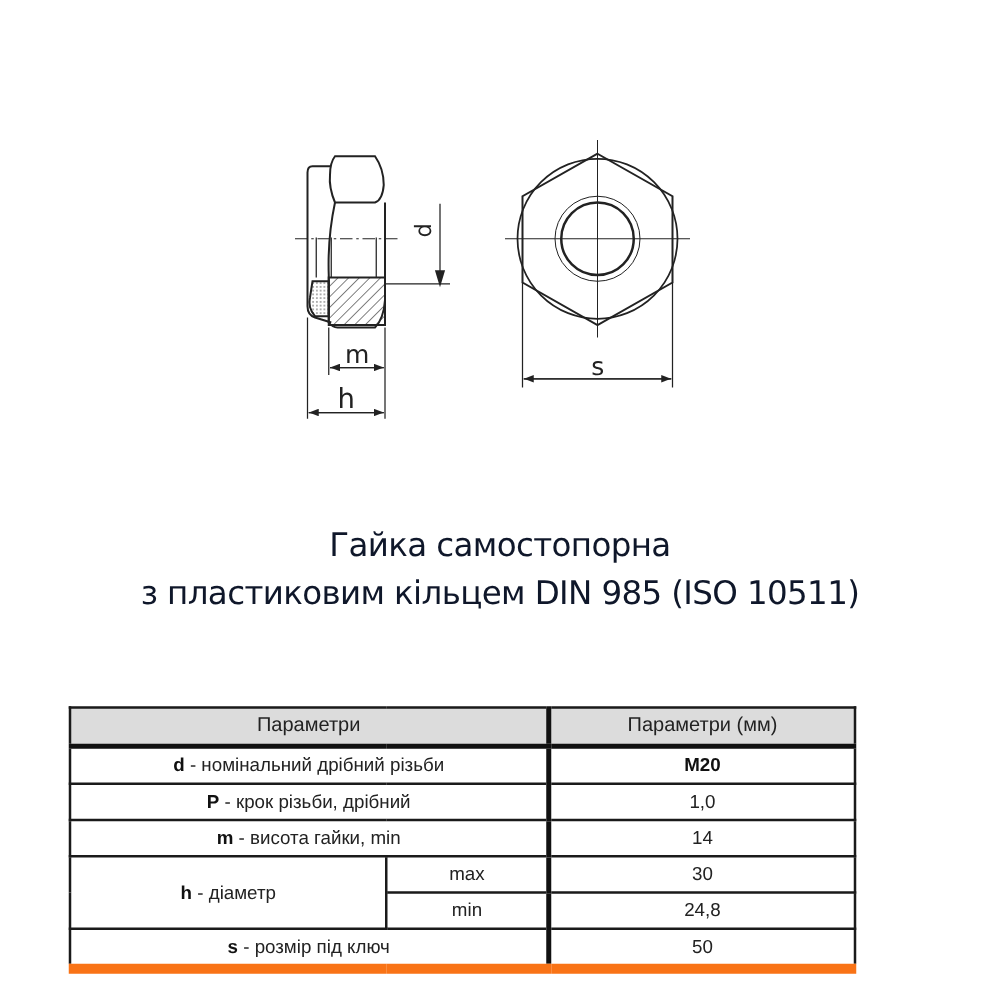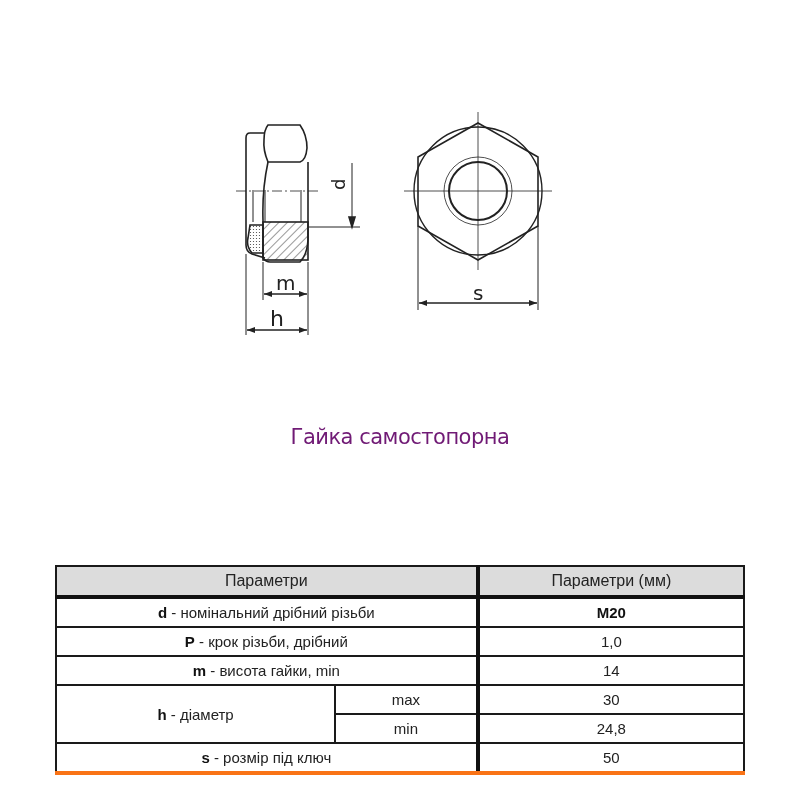--- a/index.html
+++ b/index.html
@@ -1,23 +1,23 @@
 <!DOCTYPE html>
 <html><head>
 <meta charset="utf-8">
 <style>
   html, body { margin:0; padding:0; background:#ffffff; }
   body { width:800px; height:800px; position:relative; overflow:hidden; font-family:"Liberation Sans", sans-serif; color:#111; }
   .drawing { position:absolute; left:0; top:0; width:800px; height:400px; }
-  .title { position:absolute; left:0; top:418px; width:800px; text-align:center; font-family:"DejaVu Sans", sans-serif; font-size:21px; line-height:38px; color:#701a75; letter-spacing:-0.5px; }
-  table.params { position:absolute; left:55px; top:565px; width:690px; border-collapse:collapse; font-size:15px; }
+  .title { position:absolute; left:0; top:418px; width:800px; text-align:center; font-family:"DejaVu Sans", sans-serif; font-size:26px; line-height:38px; color:#0f172a; letter-spacing:-0.5px; }
+  table.params { position:absolute; left:55px; top:565px; width:630px; border-collapse:collapse; font-size:15px; }
   table.params td { border:2px solid #1a1a1a; text-align:center; padding:0; height:27px; color:#222; }
   table.params tr.head td { background:#dcdcdc; font-size:16px; height:28px; border-bottom:4px solid #111; }
   table.params td.val { border-left:4px solid #111; }
-  table.params tr:last-child td { border-bottom:4px solid #f97316; }
+  table.params tr:last-child td { border-bottom:8px solid #f97316; }
   table.params td b { font-weight:bold; color:#111; }
 </style>
 </head>
 <body>
 
 <svg class="drawing" viewBox="0 0 800 400" width="800" height="400">
   <defs>
     <pattern id="hatch" width="6" height="6" patternUnits="userSpaceOnUse" patternTransform="rotate(45)">
       <line x1="0" y1="0" x2="0" y2="6" stroke="#333" stroke-width="1"></line>
     </pattern>
@@ -67,20 +67,21 @@
     <line x1="418" y1="226" x2="418" y2="310" stroke-width="1"></line>
     <line x1="538" y1="226" x2="538" y2="310" stroke-width="1"></line>
     <line x1="419" y1="303" x2="537" y2="303" stroke-width="1" marker-end="url(#arr)"></line>
     <line x1="537" y1="303" x2="419" y2="303" stroke-width="1" marker-end="url(#arr)"></line>
   </g>
   <text x="473" y="300" font-family="DejaVu Sans, sans-serif" font-size="20" fill="#222">s</text>
 </svg>
 
 <div class="title">
   <div>Гайка самостопорна</div>
+  <div>з пластиковим кільцем DIN 985 (ISO 10511)</div>
 </div>
 
 <table class="params">
   <colgroup>
       <col style="width:280px">
       <col style="width:143px">
       <col style="width:267px">
     </colgroup>
   <tbody>
       <tr class="head">

